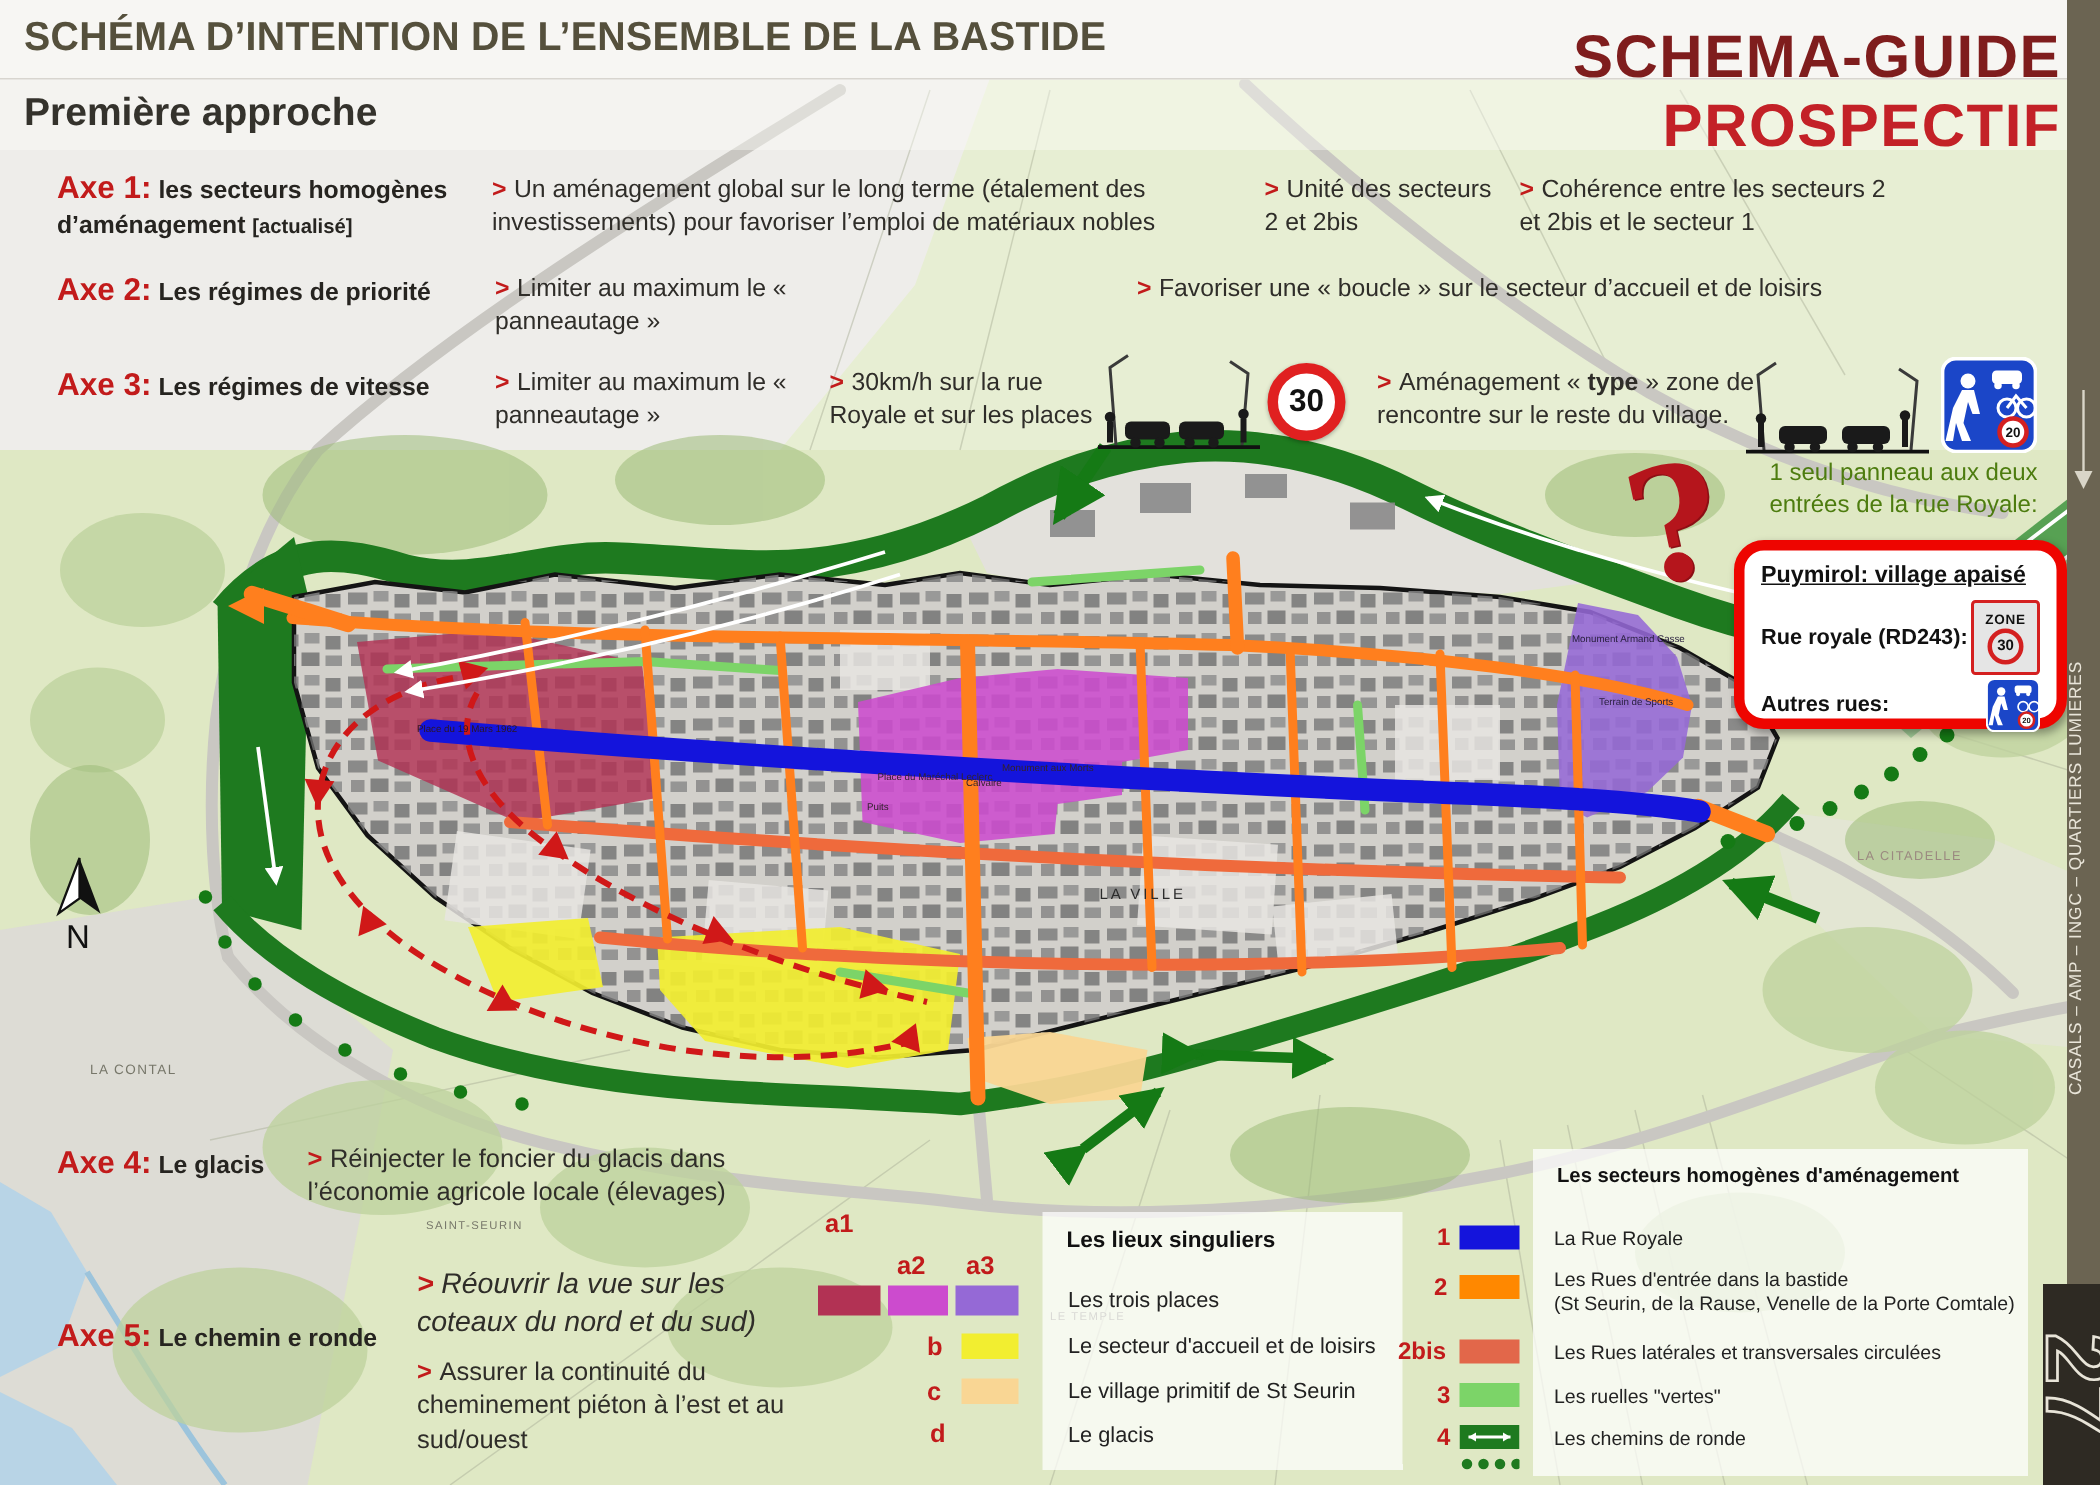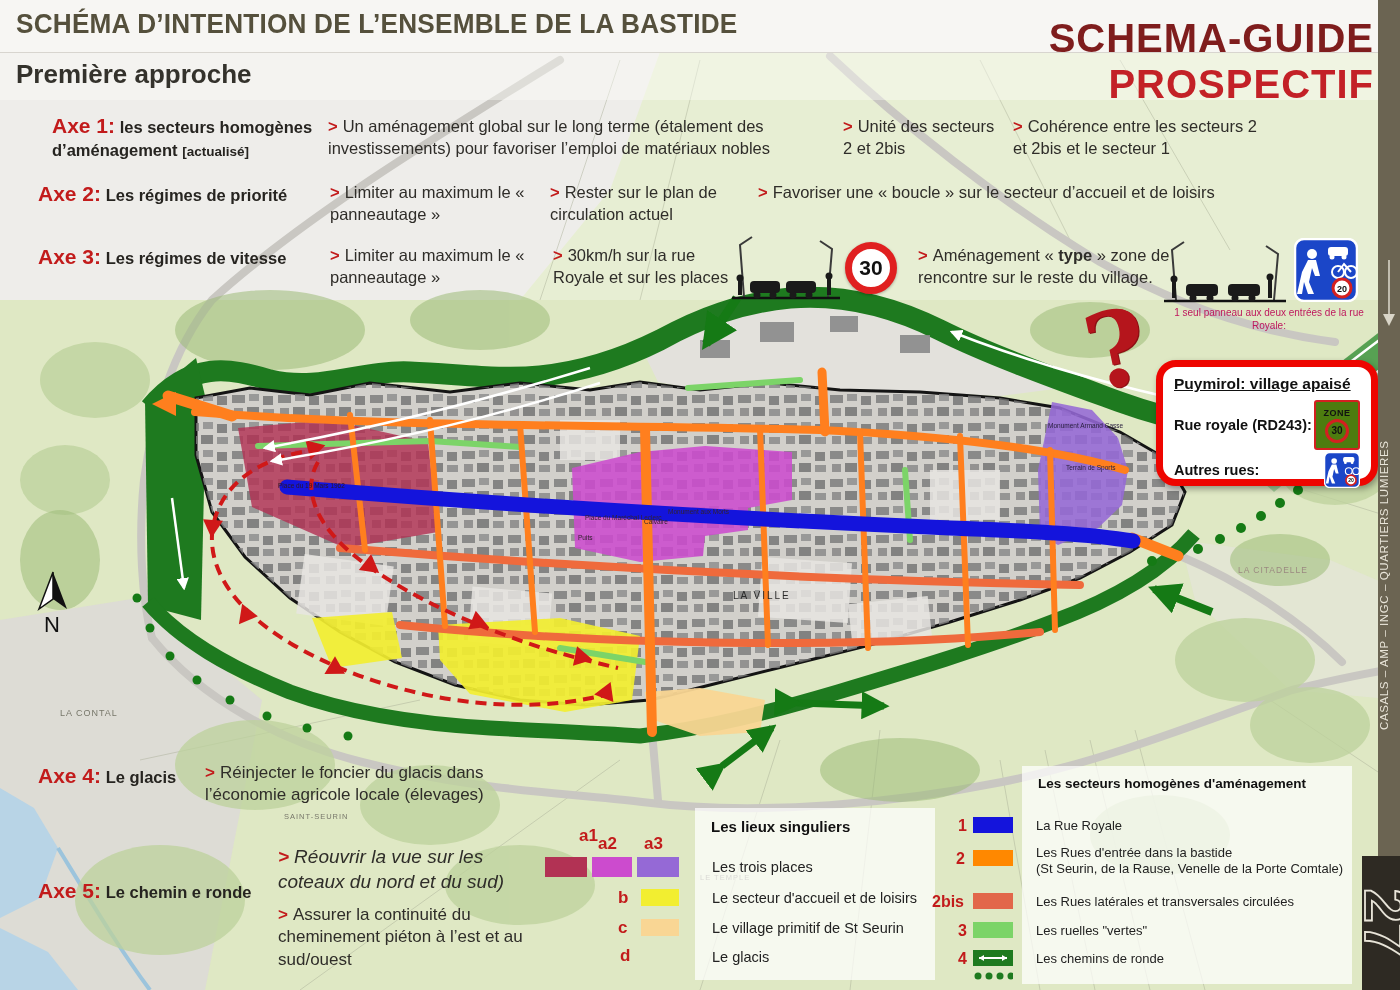--- a/index.html
+++ b/index.html
@@ -30,28 +30,28 @@
           box-sizing:border-box;display:flex;align-items:center;justify-content:center;
           font-weight:bold;font-size:21px;color:#111;z-index:6;box-shadow:0 1px 3px rgba(0,0,0,.3);}
 
   
   .redbox{left:1156px;top:360px;width:222px;height:126px;background:#fff;border:7px solid #ee0500;
           border-radius:20px;z-index:7;box-shadow:2px 3px 6px rgba(0,0,0,.35);box-sizing:border-box;
           padding:8px 11px;}
   .redbox .t{font-size:15.5px;font-weight:bold;text-decoration:underline;color:#111;}
   .redbox .row{display:flex;align-items:center;justify-content:space-between;margin-top:7px;}
   .redbox .lbl{font-size:14.5px;font-weight:bold;color:#111;}
-  .zonesign{width:42px;height:46px;background:#4d7c0f;border:2px solid #d42020;border-radius:3px;
+  .zonesign{width:42px;height:46px;background:#e5e5e5;border:2px solid #d42020;border-radius:3px;
             display:flex;flex-direction:column;align-items:center;justify-content:center;gap:1px;}
   .zonesign .z{font-size:9px;font-weight:bold;color:#111;letter-spacing:.5px;}
   .zonesign .c{width:24px;height:24px;border-radius:50%;border:3.5px solid #d42020;box-sizing:border-box;
                display:flex;align-items:center;justify-content:center;font-size:10px;font-weight:bold;color:#111;}
   .qmark{left:1086px;top:288px;font-family:"DejaVu Serif",serif;font-size:104px;font-weight:bold;
          color:#b5151c;transform:rotate(-12deg);z-index:6;text-shadow:1px 1px 0 #8c0f14;}
-  .annot{left:1158px;top:306px;width:222px;font-size:10px;color:#be185d;z-index:6;text-align:center;line-height:1.3;}
+  .annot{left:1158px;top:306px;width:222px;font-size:16px;color:#4d7c0f;z-index:6;text-align:center;line-height:1.3;}
 
   
   .lgbox{background:rgba(255,255,255,.72);z-index:6;}
   .lg-title{font-weight:bold;color:#111;}
   .lg-key{color:#c21b1b;font-weight:bold;z-index:7;}
   .sw{z-index:7;}
   .lg-txt{color:#222;z-index:7;}
 
   
   .siderail{left:1378px;top:0;width:22px;height:990px;background:#6b6452;z-index:8;}
@@ -284,40 +284,38 @@
     </g>
   </svg>
 
   <div class="abs band1"></div>
   <div class="abs band2"></div>
   <div class="abs main-title">SCHÉMA D’INTENTION DE L’ENSEMBLE DE LA BASTIDE</div>
   <div class="abs wm-top">SCHEMA-GUIDE</div>
   <div class="abs wm-bottom">PROSPECTIF</div>
   <div class="abs subtitle">Première approche</div>
 
-  <div class="abs ax" style="left:52px;top:112px;width:288px;">
+  <div class="abs ax" style="left:38px;top:112px;width:288px;">
     <span class="axe">Axe 1:</span>
     <span class="nm">les secteurs homogènes d’aménagement</span>
     <span class="tag">[actualisé]</span>
   </div>
   <div class="abs ax" style="left:328px;top:116px;width:508px;">
     <span class="chev">&gt;</span><span>Un aménagement global sur le long terme (étalement des investissements) pour favoriser l’emploi de matériaux nobles</span></div>
   <div class="abs ax" style="left:843px;top:116px;width:155px;">
     <span class="chev">&gt;</span><span>Unité des secteurs 2 et 2bis</span></div>
   <div class="abs ax" style="left:1013px;top:116px;width:260px;">
     <span class="chev">&gt;</span><span>Cohérence entre les secteurs 2 et 2bis et le secteur 1</span></div>
 
   <div class="abs ax" style="left:38px;top:180px;width:288px;">
     <span class="axe">Axe 2:</span>
     <span class="nm">Les régimes de priorité</span>
   </div>
   <div class="abs ax" style="left:330px;top:182px;width:212px;">
     <span class="chev">&gt;</span><span>Limiter au maximum le « panneautage »</span></div>
-  <div class="abs ax" style="left:550px;top:182px;width:200px;">
-    <span class="chev">&gt;</span><span>Rester sur le plan de circulation actuel</span></div>
   <div class="abs ax" style="left:758px;top:182px;width:530px;">
     <span class="chev">&gt;</span><span>Favoriser une « boucle » sur le secteur d’accueil et de loisirs</span></div>
 
   <div class="abs ax" style="left:38px;top:243px;width:288px;">
     <span class="axe">Axe 3:</span>
     <span class="nm">Les régimes de vitesse</span>
   </div>
   <div class="abs ax" style="left:330px;top:245px;width:212px;">
     <span class="chev">&gt;</span><span>Limiter au maximum le « panneautage »</span></div>
   <div class="abs ax" style="left:553px;top:245px;width:185px;">
@@ -427,21 +425,21 @@
           <circle cx="57" cy="34" r="6" fill="none" stroke="#fff" stroke-width="2"></circle>
         </g>
         <circle cx="48" cy="50" r="9" fill="#fff" stroke="#d42020" stroke-width="3"></circle>
         <text x="48" y="53.5" font-size="9" font-weight="bold" text-anchor="middle" fill="#111">20</text>
       </svg>
     </div>
   </div>
 
   <div class="abs lgbox" style="left:695px;top:808px;width:240px;height:172px;"></div>
   <div class="abs lg-title" style="left:711px;top:818px;font-size:15px;z-index:7;">Les lieux singuliers</div>
-  <div class="abs lg-key" style="left:550px;top:826px;font-size:17px;margin-left:29px;">a1</div>
+  <div class="abs lg-key" style="left:550px;top:806px;font-size:17px;">a1</div>
   <div class="abs lg-key" style="left:598px;top:834px;font-size:17px;">a2</div>
   <div class="abs lg-key" style="left:644px;top:834px;font-size:17px;">a3</div>
   <div class="abs sw" style="left: 545px; top: 857px; width: 42px; height: 20px; background-color: rgb(178, 50, 84);"></div>
   <div class="abs sw" style="left: 592px; top: 857px; width: 40px; height: 20px; background-color: rgb(204, 75, 206);"></div>
   <div class="abs sw" style="left: 637px; top: 857px; width: 42px; height: 20px; background-color: rgb(149, 105, 214);"></div>
   <div class="abs lg-txt" style="left:712px;top:859px;font-size:14.5px;">Les trois places</div>
   <div class="abs lg-key" style="left:618px;top:888px;font-size:17px;">b</div>
   <div class="abs sw" style="left: 641px; top: 889px; width: 38px; height: 17px; background-color: rgb(242, 238, 48);"></div>
   <div class="abs lg-txt" style="left:712px;top:890px;font-size:14.5px;">Le secteur d'accueil et de loisirs</div>
   <div class="abs lg-key" style="left:618px;top:918px;font-size:17px;">c</div>

